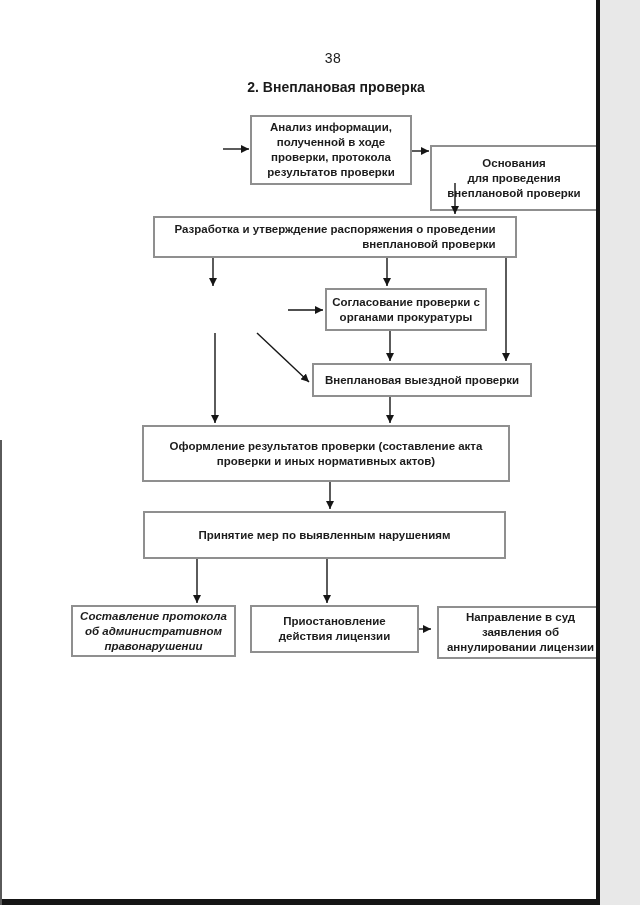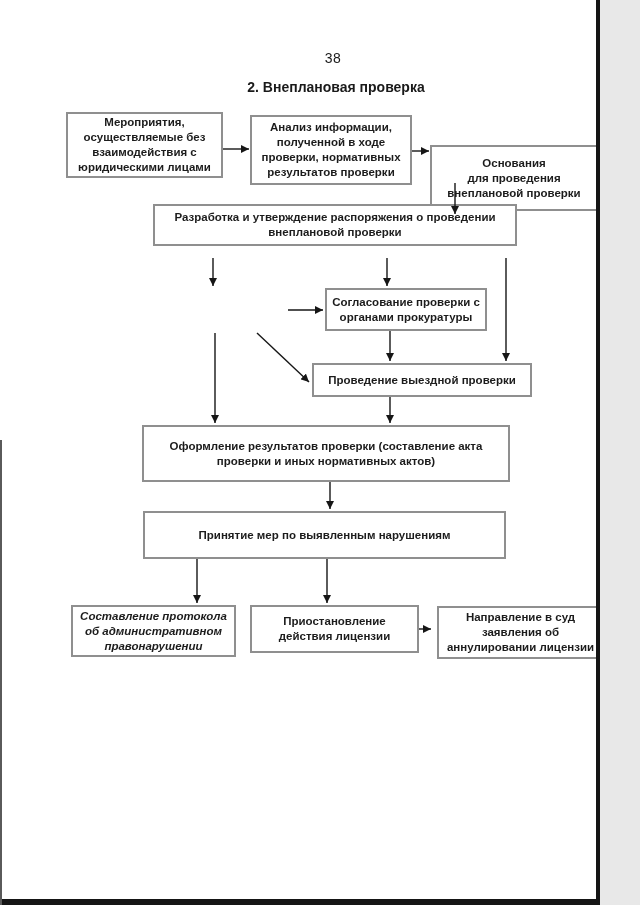--- a/index.html
+++ b/index.html
@@ -70,47 +70,41 @@
   }
 </style>
 </head>
 <body>
 
 <div class="page">
 
   <div class="page-number">38</div>
   <div class="page-title">2. Внеплановая проверка</div>
 
-  <div class="node" style="left:66px; top:112px; width:157px; height:66px;">
-    <span class="node-label">Мероприятия,
-осуществляемые без
-взаимодействия с
-юридическими лицами</span>
-  </div>
   <div class="node" style="left:250px; top:115px; width:162px; height:70px;">
     <span class="node-label">Анализ информации,
 полученной в ходе
-проверки, нормативных
+проверки, протокола
 результатов проверки</span>
   </div>
   <div class="node" style="left:430px; top:117px; width:168px; height:66px;margin-top:28px;">
     <span class="node-label">Основания
 для проведения
 внеплановой проверки</span>
   </div>
-  <div class="node" style="left:153px; top:204px; width:364px; height:42px;">
+  <div class="node" style="left:153px; top:216px; width:364px; height:42px;text-align:right;">
     <span class="node-label">Разработка и утверждение распоряжения о проведении
 внеплановой проверки</span>
   </div>
   <div class="node" style="left:325px; top:288px; width:162px; height:43px;justify-content:center;">
     <span class="node-label">Согласование проверки с
 органами прокуратуры</span>
   </div>
   <div class="node" style="left:312px; top:363px; width:220px; height:34px;">
-    <span class="node-label">Проведение выездной проверки</span>
+    <span class="node-label">Внеплановая выездной проверки</span>
   </div>
   <div class="node" style="left:142px; top:425px; width:368px; height:57px;justify-content:center;">
     <span class="node-label">Оформление результатов проверки (составление акта
 проверки и иных нормативных актов)</span>
   </div>
   <div class="node" style="left:143px; top:511px; width:363px; height:48px;">
     <span class="node-label">Принятие мер по выявленным нарушениям</span>
   </div>
   <div class="node" style="left:71px; top:605px; width:165px; height:52px;font-style:italic;">
     <span class="node-label">Составление протокола

